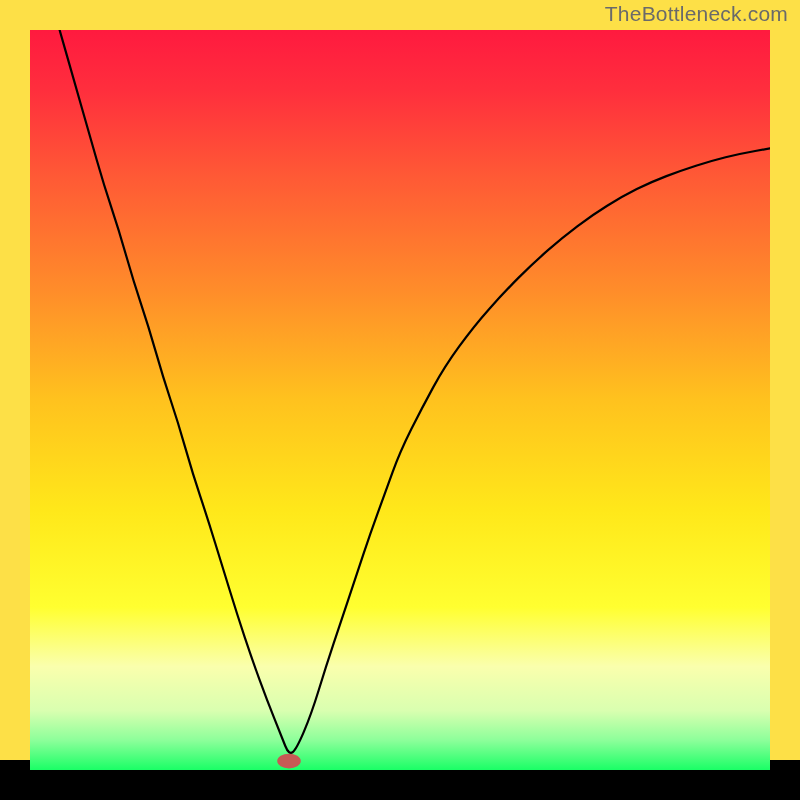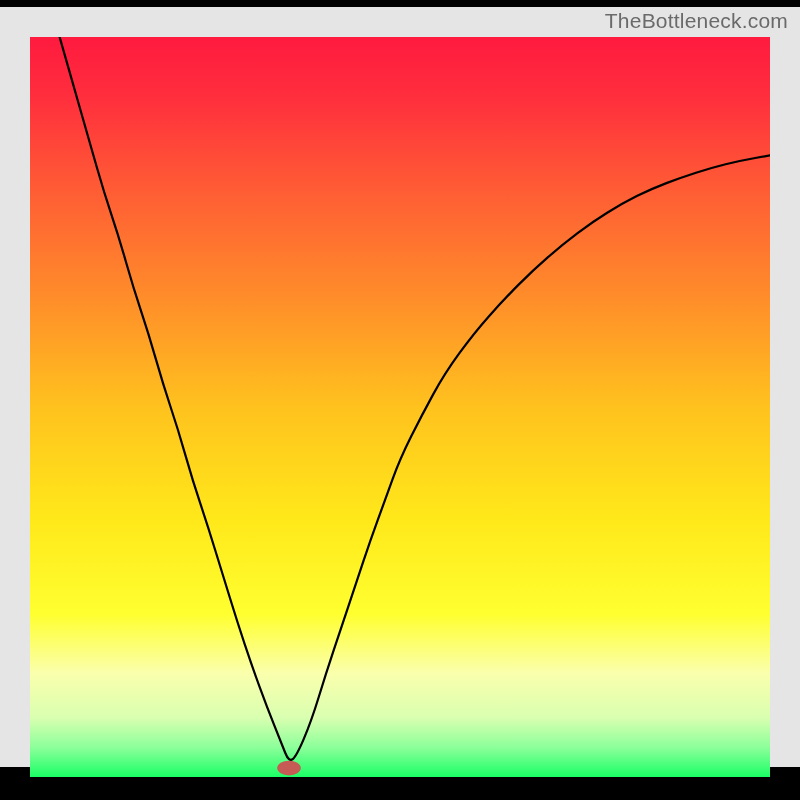--- a/index.html
+++ b/index.html
@@ -8,22 +8,21 @@
     width: 800px;
     height: 800px;
     background: #000;
     overflow: hidden;
     font-family: Arial, Helvetica, sans-serif;
   }
   .frame {
     position: relative;
     width: 800px;
     height: 760px;
-    background: #e5e5e5;
-    margin-top: 7px;
+    background: #fde047;
   }
   .watermark {
     position: absolute;
     top: 2px;
     right: 12px;
     color: #6a6a6a;
     font-size: 21px;
     font-weight: 400;
     letter-spacing: 0.2px;
     z-index: 5;

